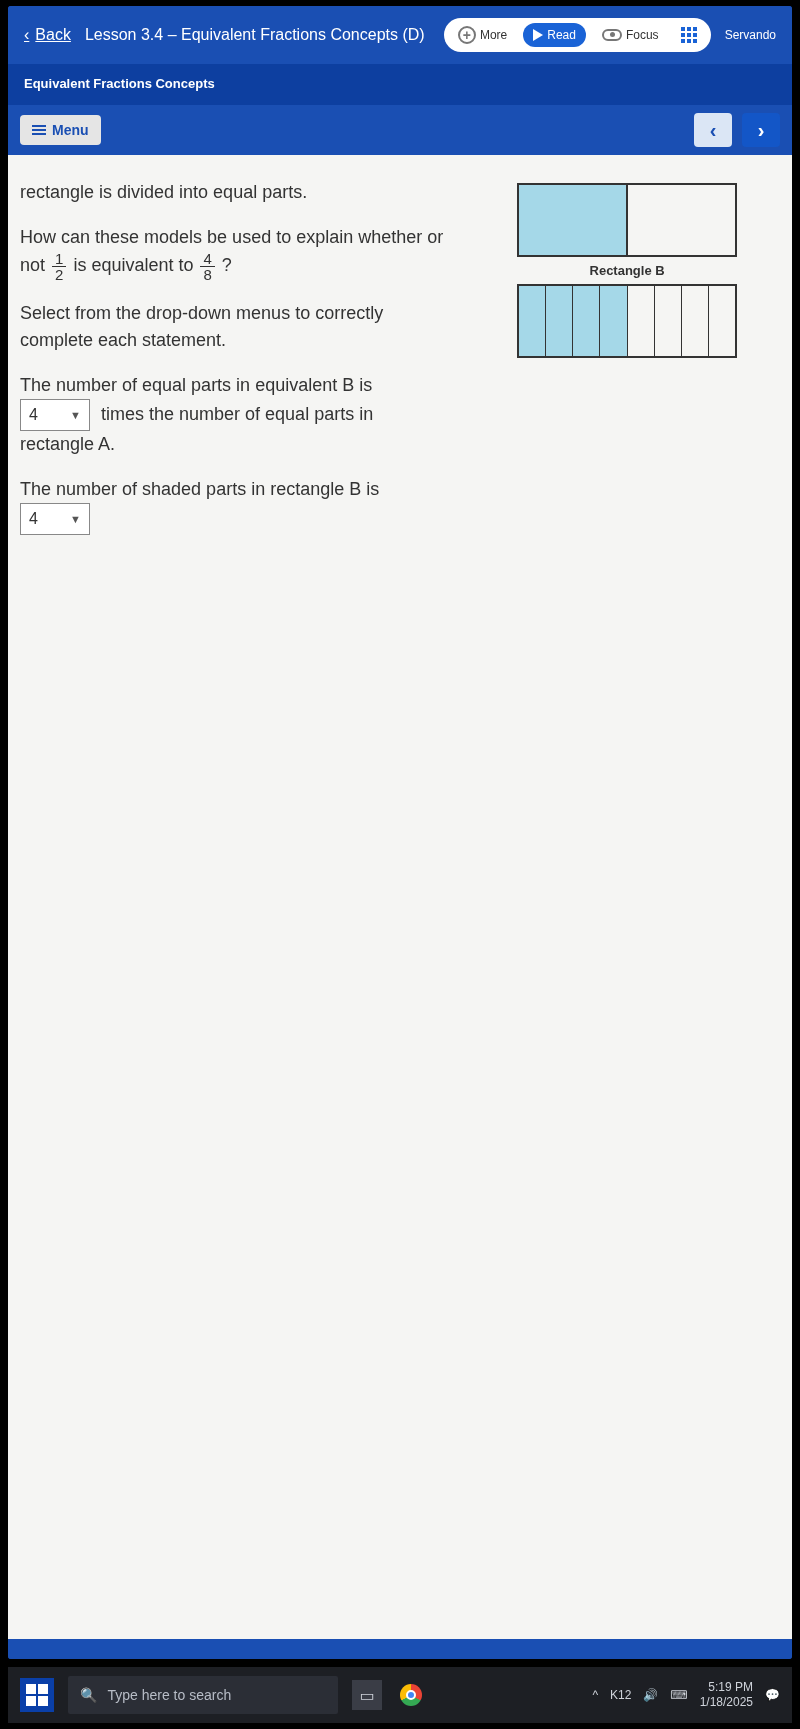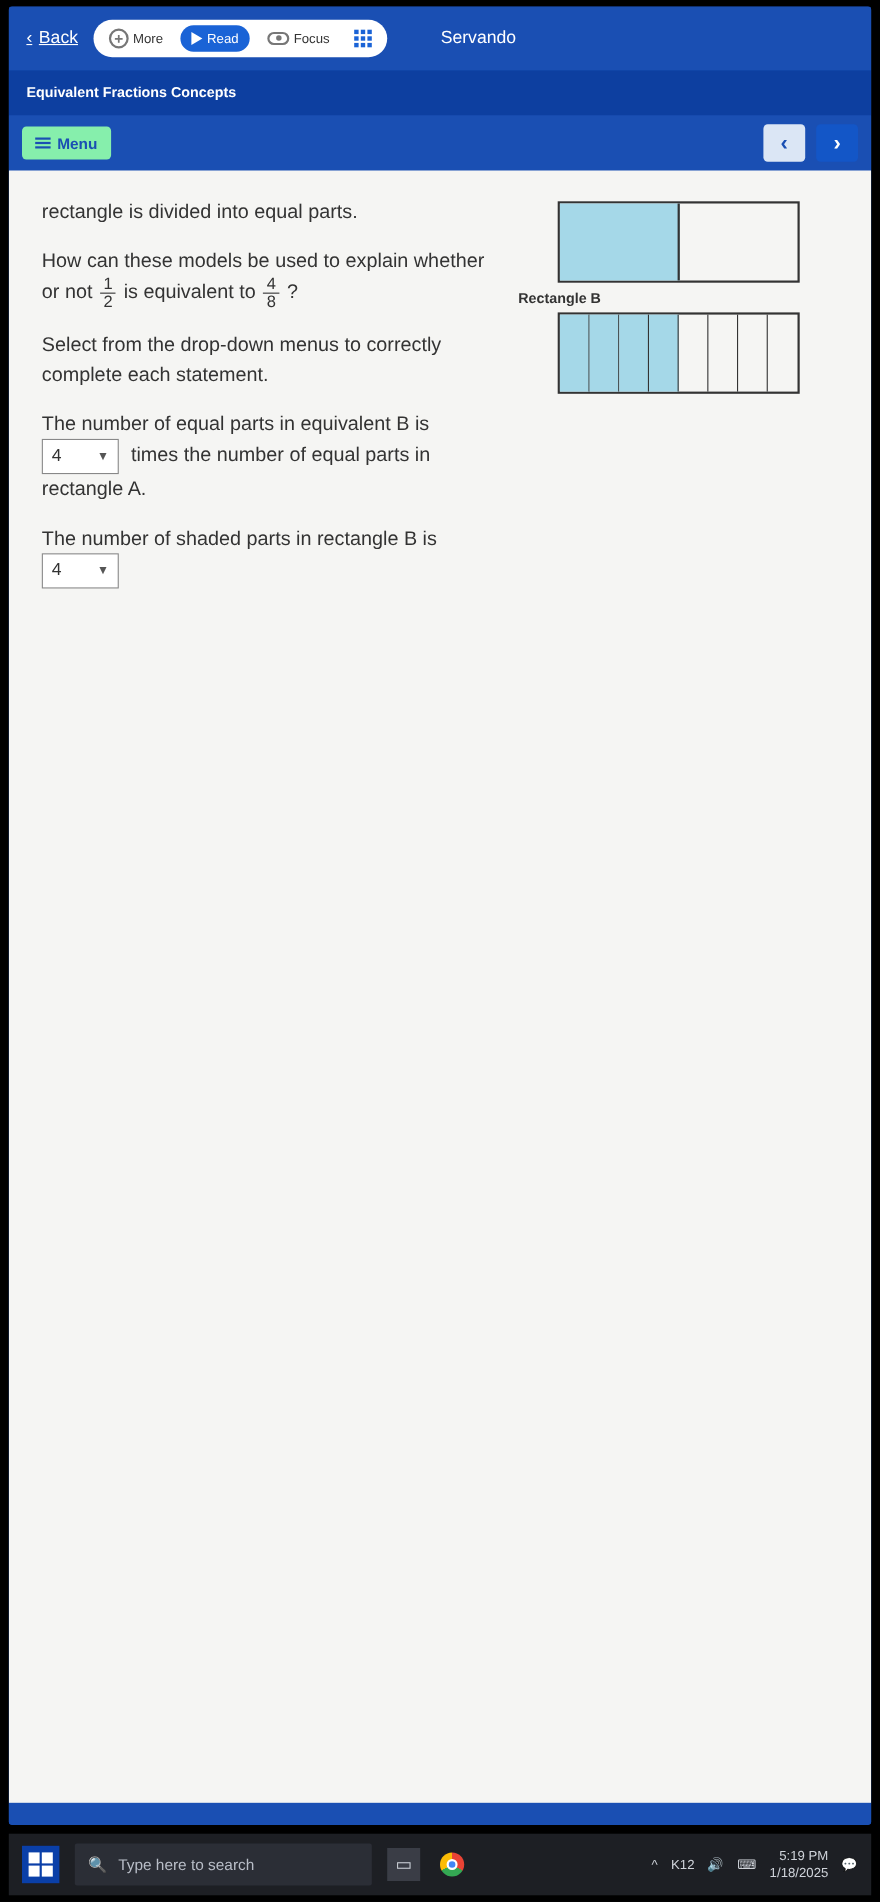--- a/index.html
+++ b/index.html
@@ -1,50 +1,50 @@
 <!DOCTYPE html>
 <html><head>
 <meta charset="utf-8">
 <style>
 * { margin:0; padding:0; box-sizing:border-box; font-family:Arial,Helvetica,sans-serif; }
 html,body { width:800px; height:1729px; background:#000; overflow:hidden; position:relative; }
 .screen { position:absolute; top:6px; left:8px; right:8px; bottom:70px; background:#1a4fb3; display:flex; flex-direction:column; border-radius:3px; overflow:hidden; }
 .topbar { background:#1a4fb3; color:#fff; display:flex; align-items:center; padding:12px 16px; font-size:16px; gap:14px; }
 .back { text-decoration:underline; cursor:pointer; display:flex; align-items:center; gap:6px; }
 .lesson-title { flex:1; }
-.user-name { font-size:16px;margin-left:35px; }
+.user-name { font-size:12px; }
 .pillbar { background:#fff; border-radius:22px; padding:4px 8px; display:flex; align-items:center; gap:10px; }
 .pill-btn { display:flex; align-items:center; gap:4px; font-size:12px; color:#333; padding:4px 6px; border-radius:14px; }
 .pill-btn.read { background:#1a63d6; color:#fff; padding:5px 10px; }
 .pill-grid { display:grid; grid-template-columns:repeat(3,4px); grid-template-rows:repeat(3,4px); gap:2px; }
 .pill-grid i { background:#1a63d6; }
 .subhead { background:#0d3fa0; color:#fff; padding:10px 16px 14px; }
 .quiz-label { font-size:12px; letter-spacing:1px; opacity:.95; }
 .quiz-title { font-size:13px; font-weight:bold; margin-top:2px; }
 .menu-row { background:#1a4fb3; padding:8px 12px; display:flex; align-items:center; justify-content:space-between; }
-.menu-btn { background:#86efac; color:#1a4fb3; border-radius:4px; padding:7px 12px; font-weight:bold; font-size:14px; display:flex; align-items:center; gap:6px; }
+.menu-btn { background:#e5e5e5; color:#1a4fb3; border-radius:4px; padding:7px 12px; font-weight:bold; font-size:14px; display:flex; align-items:center; gap:6px; }
 .ham { display:flex; flex-direction:column; gap:2px; }
 .ham i { width:14px; height:2px; background:#1a4fb3; }
 .nav-arrows { display:flex; gap:10px; }
 .arrow-btn { width:38px; height:34px; background:#dbe6f5; color:#1a4fb3; display:flex; align-items:center; justify-content:center; font-size:20px; border-radius:4px; font-weight:bold; }
 .arrow-btn.next { background:#1356c7; color:#fff; }
-.content { flex:1; background:#f5f5f3; padding:24px 30px 20px; display:flex; gap:26px; overflow:hidden; color:#333; }
+.content { flex:1; background:#f5f5f3; padding:24px 12px 20px; display:flex; gap:26px; overflow:hidden; color:#333; }
 .leftcol { flex:1.4; font-size:18px; line-height:1.5; }
 .leftcol p { margin-bottom:18px; }
 .frac { display:inline-flex; flex-direction:column; align-items:center; vertical-align:middle; line-height:1; font-size:15px; margin:0 2px; }
 .frac .n { border-bottom:1.5px solid #333; padding:0 3px; }
 .frac .d { padding:0 3px; }
 .dd { display:inline-flex; align-items:center; border:1px solid #888; background:#fff; padding:3px 8px; min-width:70px; margin-right:6px; font-size:16px; }
 .dd-v { flex:1; }
 .dd-c { font-size:11px; color:#555; margin-left:8px; }
 .rightcol { flex:1; padding-top:4px; }
 .rectA { width:220px; margin:0 auto 6px; display:flex; border:2px solid #333; height:74px; }
 .rectA>div { flex:1; }
 .rectA>div:first-child { background:#a5d8e8; border-right:2px solid #333; }
-.labelB { font-size:13px; font-weight:bold; margin:4px 0 6px; }
+.labelB { text-align:center; font-size:13px; font-weight:bold; margin:4px 0 6px; }
 .rectB { width:220px; margin:0 auto; display:flex; border:2px solid #333; height:74px; }
 .rectB>div { flex:1; border-right:1.5px solid #333; }
 .rectB>div:last-child { border-right:none; }
 .rectB>div.s { background:#a5d8e8; }
 .footerbar { background:#1a4fb3; height:20px; }
 .taskbar { position:absolute; left:8px; right:8px; bottom:6px; height:56px; background:#1d1f24; display:flex; align-items:center; color:#cfd3da; padding:0 12px; gap:14px; font-size:13px; }
 .win { width:34px; height:34px; background:#0a3fa8; display:grid; grid-template-columns:1fr 1fr; grid-template-rows:1fr 1fr; gap:2px; padding:6px; }
 .win i { background:#fff; }
 .search-wrap { flex:0 0 270px; background:#2b2e36; height:38px; display:flex; align-items:center; padding:0 12px; gap:10px; font-size:14px; color:#b8bdc7; border-radius:2px; }
 .tb-ico { width:30px; height:30px; display:flex; align-items:center; justify-content:center; font-size:16px; }
@@ -61,20 +61,21 @@
 </head>
 <body>
 
 <div class="screen">
 
   <div class="topbar">
     <span class="back">
       <span>‹</span>
       <span>Back</span>
     </span>
+    <span class="lesson-title">Lesson 3.4 – Equivalent Fractions Concepts (D)</span>
 
     <div class="pillbar">
       <span class="pill-btn">
         <span class="plus-ic">+</span>
         <span>More</span>
       </span>
       <span class="pill-btn read">
         <span class="play-ic"></span>
         <span>Read</span>
       </span>

